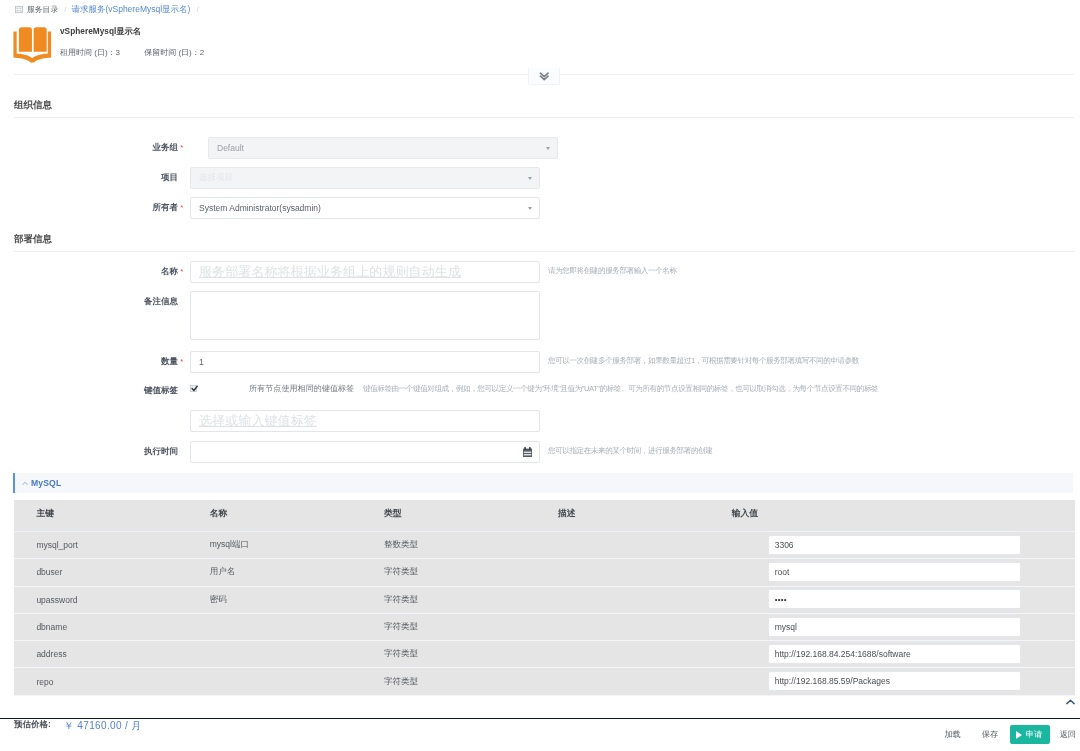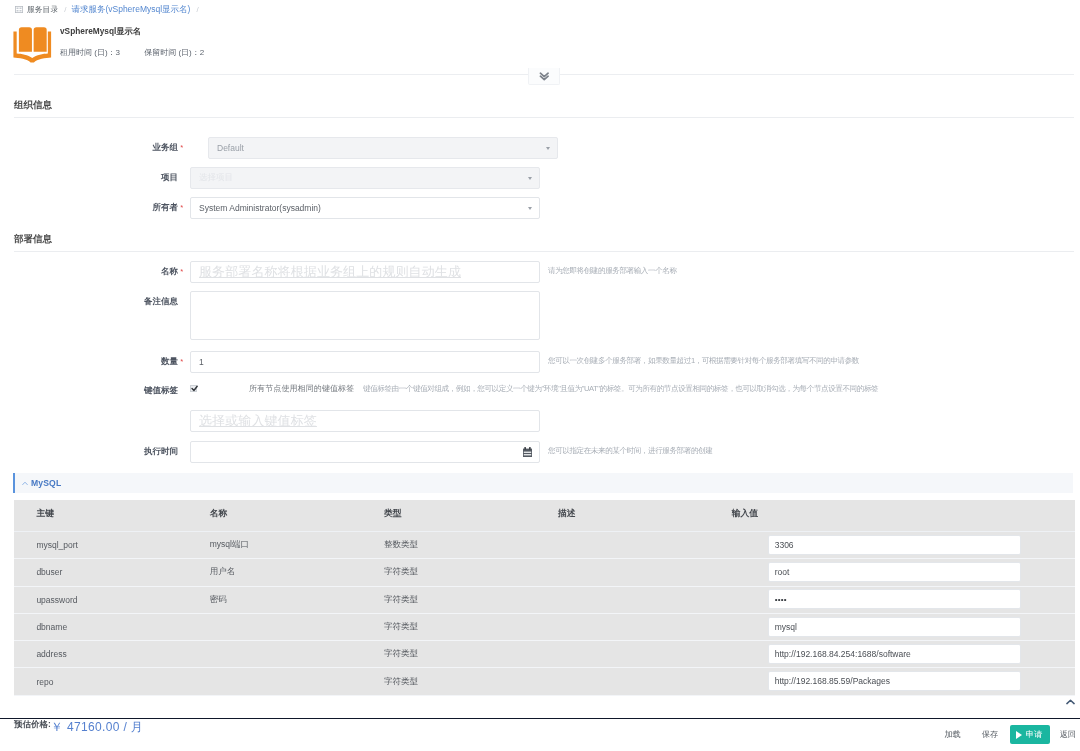--- a/index.html
+++ b/index.html
@@ -132,21 +132,21 @@
     position:absolute; left:1066px; top:694px; width:12px; height:10px;
   }
 
   
   .footer {
     position:absolute; left:0; bottom:0; width:1080px; height:33px;
     background:#fff; border-top:1px solid #0f172a;
     display:flex; align-items:flex-start;
   }
   .price-label { font-size:8.5px; font-weight:bold; color:#4a4f57; margin-left:14px; }
-  .price-value { font-size:12px; color:#5580cf; letter-spacing:0.35px; }
+  .price-value { font-size:10px; color:#5580cf; margin-left:13px; letter-spacing:0.35px; }
   .fbtns { position:absolute; right:0; top:0; height:31px; display:flex; align-items:center; }
   .fbtn {
     font-size:8.2px; color:#5c6269; height:18px;
     display:flex; align-items:center; justify-content:center; white-space:nowrap;
   }
   .fbtn.load { margin-right:21px; }
   .fbtn.save { margin-right:11.5px; }
   .fbtn.back { margin-left:10px; margin-right:4px; }
   .fbtn.primary {
     background:#1ab6a0; color:#fff; border-radius:2px; width:40px; height:18.5px; font-size:8.4px;

